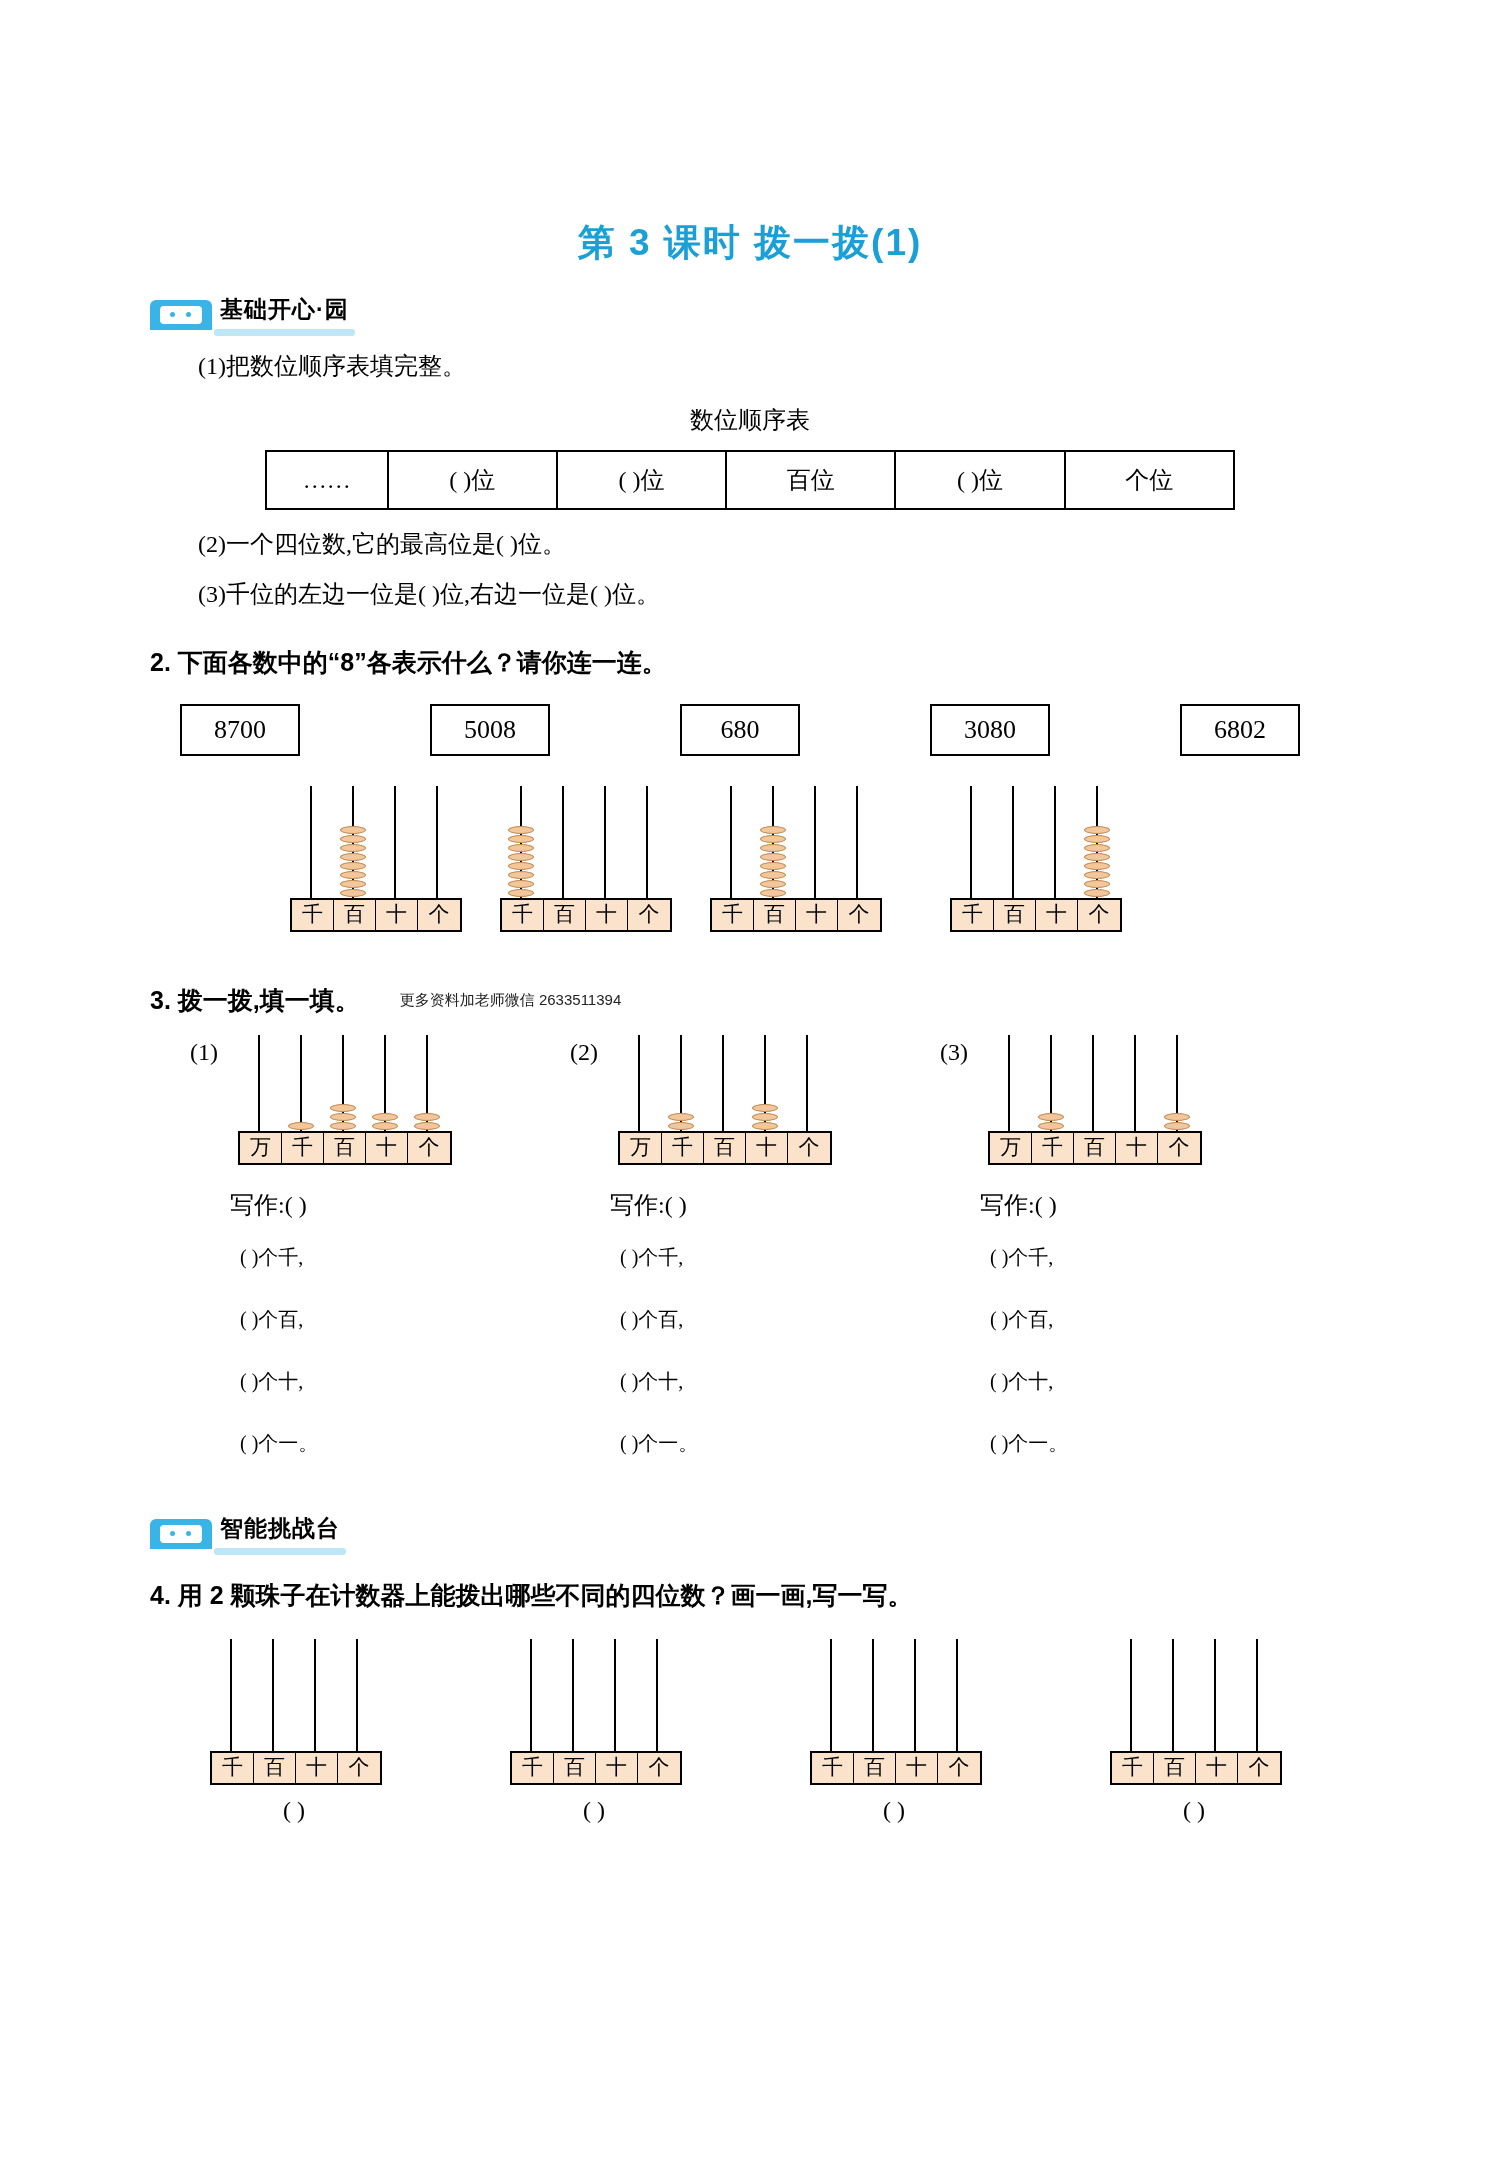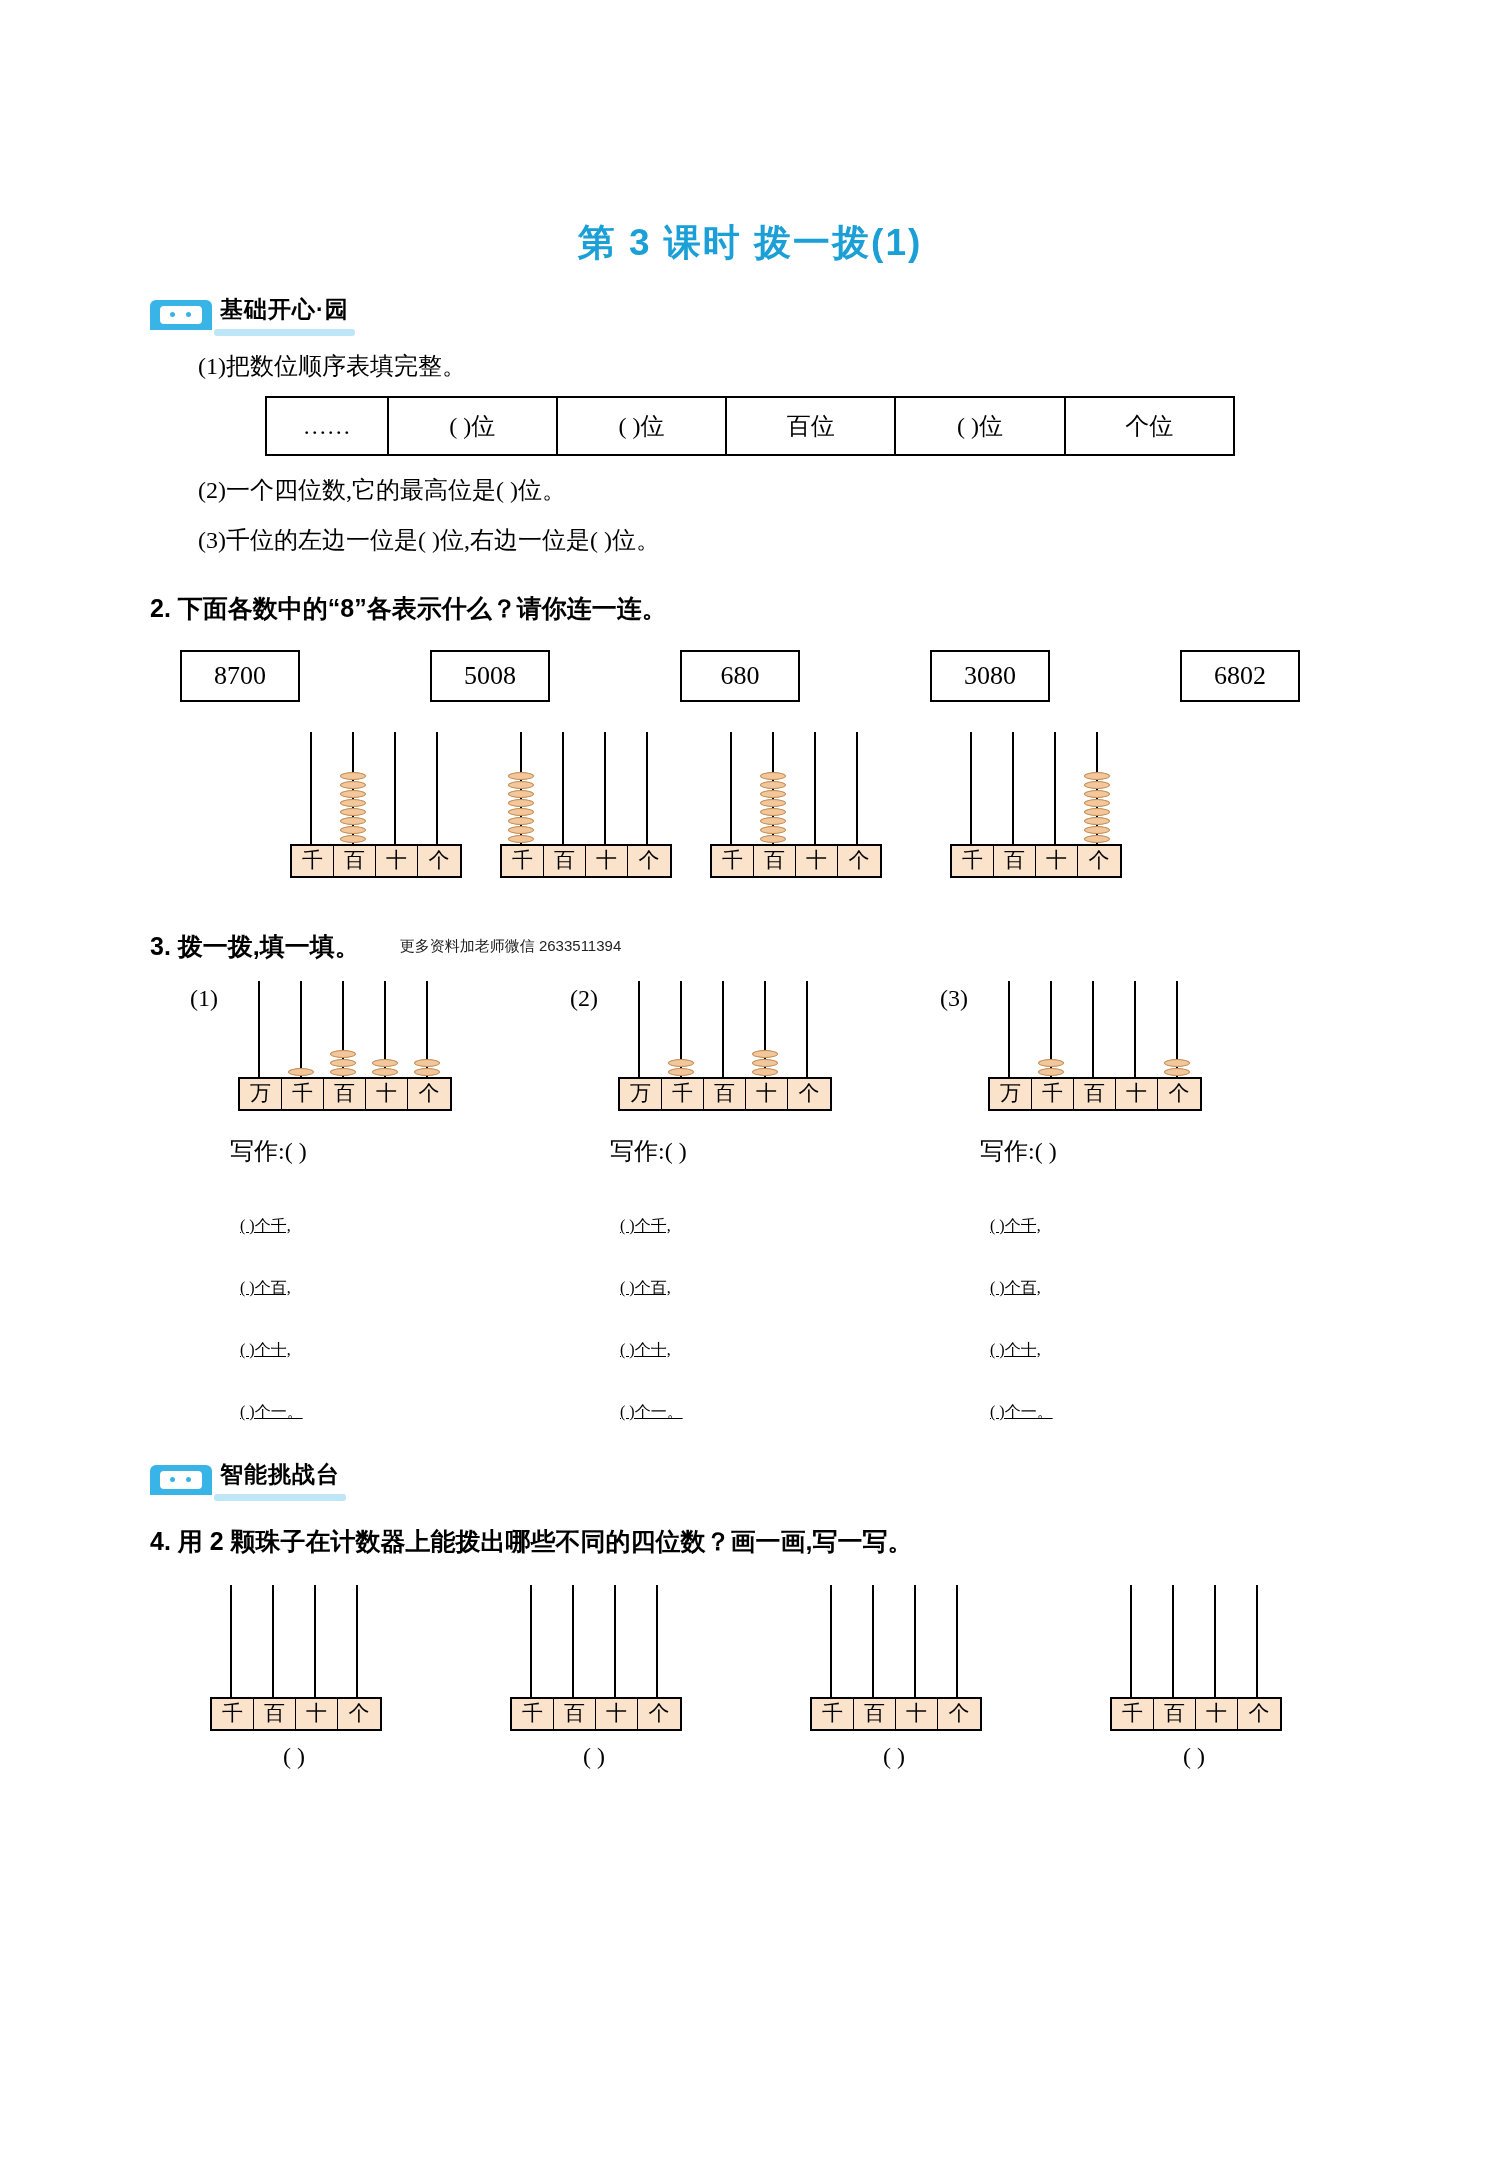--- a/index.html
+++ b/index.html
@@ -190,24 +190,22 @@
 
   .grp-label {
     font-size: 24px;
     font-family: "Liberation Serif", serif;
   }
   .write-line {
     font-size: 24px;
     font-family: "Liberation Serif", serif;
   }
   .fill-line {
-    font-size: 16px;
-    font-family: "Liberation Serif", serif;
-    margin-top: 26px;
-    text-decoration: underline;
+    font-size: 20px;
+    font-family: "Liberation Serif", serif;
   }
   .paren-line {
     font-size: 24px;
     text-align: center;
     font-family: "Liberation Serif", serif;
     margin-top: 8px;
   }
 </style>
 </head>
 <body>
@@ -220,20 +218,21 @@
     <div class="tab">
         <div class="face"></div>
       </div>
     <div class="label-wrap">
       <div class="label">基础开心·园</div>
       <div class="underline"></div>
     </div>
   </div>
 
   <div class="q-sub">(1)把数位顺序表填完整。</div>
+  <div class="center-label">数位顺序表</div>
 
   <table class="place-table">
     <tbody>
         <tr>
       <td style="width:120px">……</td>
       <td style="width:170px">(      )位</td>
       <td style="width:170px">(      )位</td>
       <td style="width:170px">百位</td>
       <td style="width:170px">(      )位</td>
       <td style="width:170px">个位</td>

